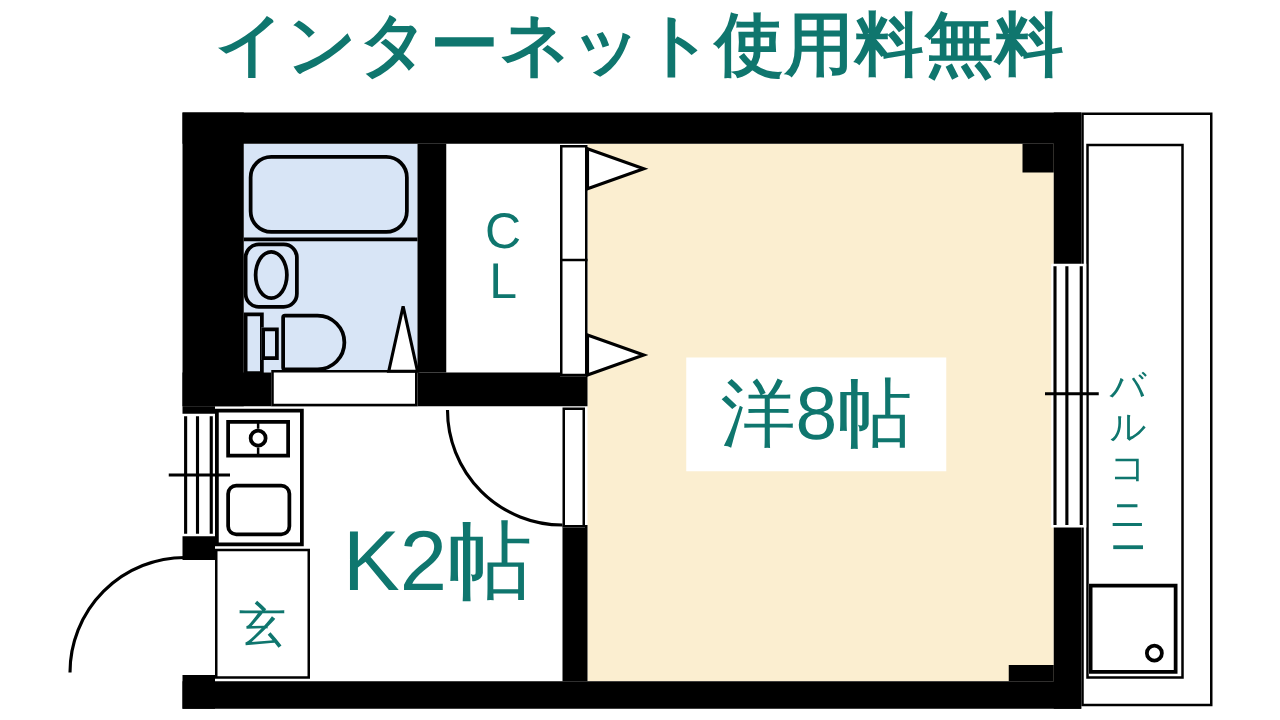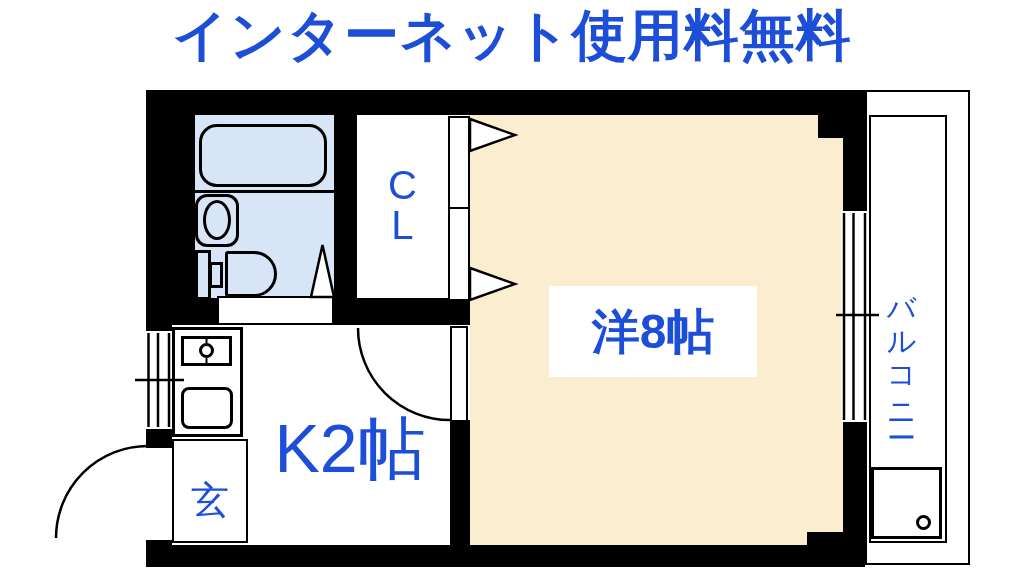--- a/index.html
+++ b/index.html
@@ -15,29 +15,29 @@
     font-family:"Liberation Sans","DejaVu Sans",sans-serif;
   }
   .abs{position:absolute;box-sizing:border-box;}
   .wall{position:absolute;background:var(--wall);}
   .roombg{position:absolute;}
   .white{background:#ffffff;}
   .bord2{border:2px solid var(--wall);box-sizing:border-box;}
   .bord3{border:3px solid var(--wall);box-sizing:border-box;}
   .lbl{
     position:absolute;display:flex;align-items:center;justify-content:center;
-    color:#1d4ed8;text-align:center;box-sizing:border-box;
+    color:#0f766e;text-align:center;box-sizing:border-box;
   }
   #title{
     left:0;right:0;top:4px;height:64px;
     font-size:55px;font-weight:bold;letter-spacing:1px;
   }
   #lbl-main{
     left:549px;top:286px;width:208px;height:91px;
-    background:#ffffff;font-size:48px;font-weight:700;
+    background:#ffffff;font-size:60px;font-weight:400;
   }
   #lbl-kitchen{
     left:255px;top:413px;width:190px;height:72px;
     font-size:68px;font-weight:500;
   }
   #lbl-closet{
     left:357px;top:150px;width:91px;height:110px;
     font-size:40px;font-weight:500;line-height:1.0;white-space:pre-line;
   }
   #lbl-entrance{

